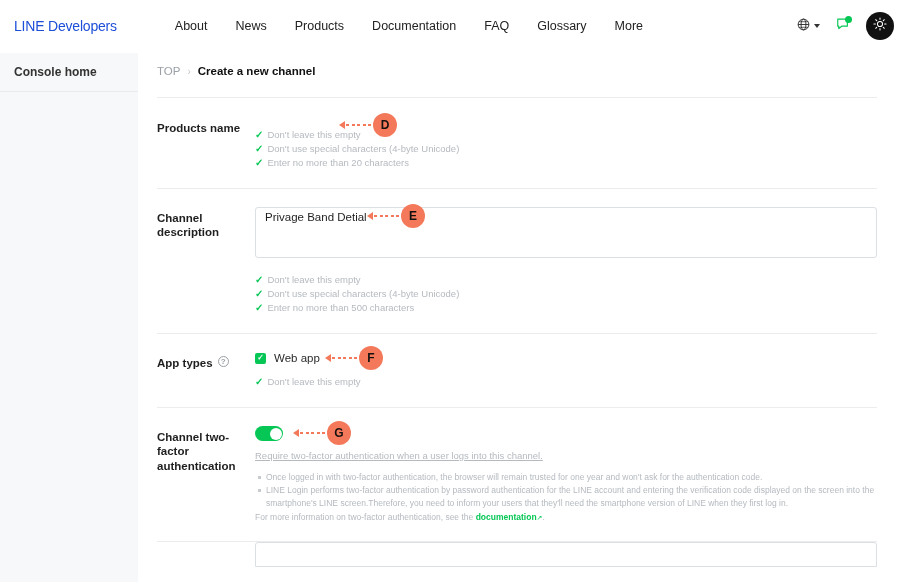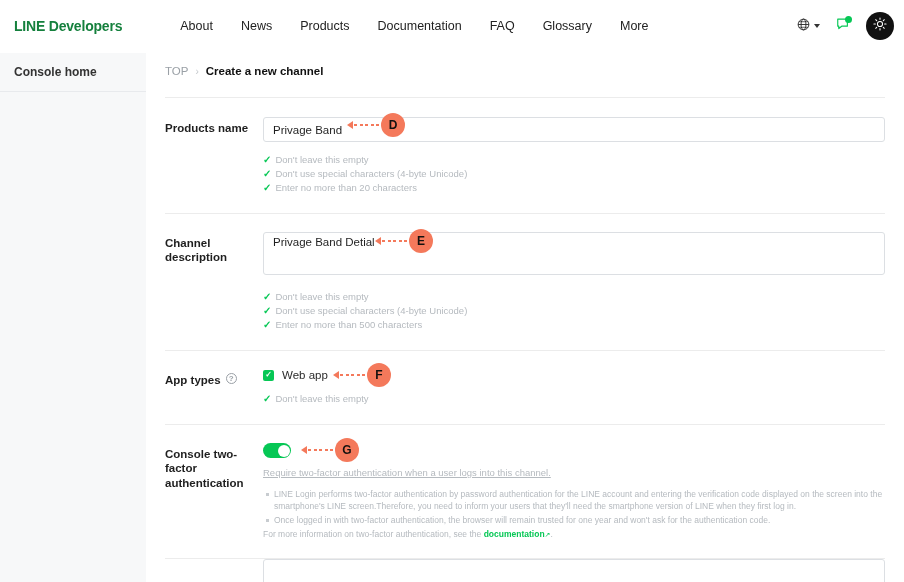--- a/index.html
+++ b/index.html
@@ -16,23 +16,23 @@
   .header {
     position: absolute; top: 0; left: 0;
     width: 904px; height: 53px;
     background: #ffffff;
     display: flex; align-items: center;
     border-bottom: 1px solid transparent;
   }
   .brand {
     margin-left: 14px;
     font-size: 14px;
-    font-weight: bold;
+    font-weight: normal;
     letter-spacing: -0.2px;
-    color: #15803d;
+    color: #1d4ed8;
     white-space: nowrap;
   }
   .nav {
     display: flex; align-items: center;
     margin-left: 44px;
     gap: 0px;
   }
   .nav-item {
     font-size: 12.5px;
     color: #222222;
@@ -77,21 +77,21 @@
     padding: 12px 14px;
     font-size: 12px;
     font-weight: bold;
     color: #333333;
     border-bottom: 1px solid #e8eaed;
     cursor: pointer;
   }
 
   
   .main {
-    position: absolute; top: 53px; left: 146px;
+    position: absolute; top: 53px; left: 138px;
     width: 758px; height: 529px;
     background: #ffffff;
     overflow: hidden;
   }
   .breadcrumb {
     display: flex; align-items: center;
     padding: 12px 0 0 19px;
     font-size: 11.5px;
     gap: 7px;
   }
@@ -148,21 +148,21 @@
     border-radius: 3px;
     font-size: 11.5px;
     font-family: "Liberation Sans", sans-serif;
     color: #1f1f1f;
     padding: 0 9px;
     background: #ffffff;
     outline: none;
   }
   .text-area {
     width: 100%;
-    height: 43px;
+    height: 51px;
     border: 1px solid #dcdfe3;
     border-radius: 3px;
     font-size: 11.5px;
     font-family: "Liberation Sans", sans-serif;
     color: #1f1f1f;
     padding: 2px 9px;
     background: #ffffff;
     outline: none;
     resize: none;
     line-height: 1.3;
@@ -360,21 +360,20 @@
     <span class="bc-top">TOP</span>
     <span class="bc-sep">›</span>
     <span class="bc-current">Create a new channel</span>
   </div>
 
   <div class="form">
 
     <div class="row">
       <div class="row-label">Products name</div>
       <div class="row-field">
-        <input class="text-input" type="text" value="Privage Band" style="">
         <div class="validations">
           <div class="validation">
             <span class="check">✓</span>
             <span>Don't leave this empty</span>
           </div>
           <div class="validation">
             <span class="check">✓</span>
             <span>Don't use special characters (4-byte Unicode)</span>
           </div>
           <div class="validation">
@@ -457,21 +456,21 @@
         <div class="validations">
           <div class="validation">
             <span class="check">✓</span>
             <span>Don't leave this empty</span>
           </div>
         </div>
       </div>
     </div>
 
     <div class="row">
-      <div class="row-label">Console two-factor authentication</div>
+      <div class="row-label">Channel two-factor authentication</div>
       <div class="row-field">
         <div style="display:flex; align-items:center; position:relative;">
           <span class="toggle">
             <span class="toggle-knob"></span>
           </span>
 
           <div class="marker" style="position:absolute; left:38px; top:-5px;">
             <span class="arrow-head"></span>
             <span class="arrow-dots">
                 <i></i>
@@ -479,22 +478,22 @@
                 <i></i>
                 <i></i>
                 <i></i>
               </span>
             <span class="marker-circle">G</span>
           </div>
         </div>
         <div class="toggle-desc">Require two-factor authentication when a user logs into this channel.</div>
         <div class="notes">
           <ul>
+            <li>Once logged in with two-factor authentication, the browser will remain trusted for one year and won't ask for the authentication code.</li>
             <li>LINE Login performs two-factor authentication by password authentication for the LINE account and entering the verification code displayed on the screen into the smartphone's LINE screen.Therefore, you need to inform your users that they'll need the smartphone version of LINE when they first log in.</li>
-            <li>Once logged in with two-factor authentication, the browser will remain trusted for one year and won't ask for the authentication code.</li>
           </ul>
           <div class="notes-footer">
             <span>For more information on two-factor authentication, see the</span>
             <span class="doc-link">documentation</span><span class="ext-icon">↗</span><span>.</span>
           </div>
         </div>
       </div>
     </div>
 
     <div class="partial-wrap">

